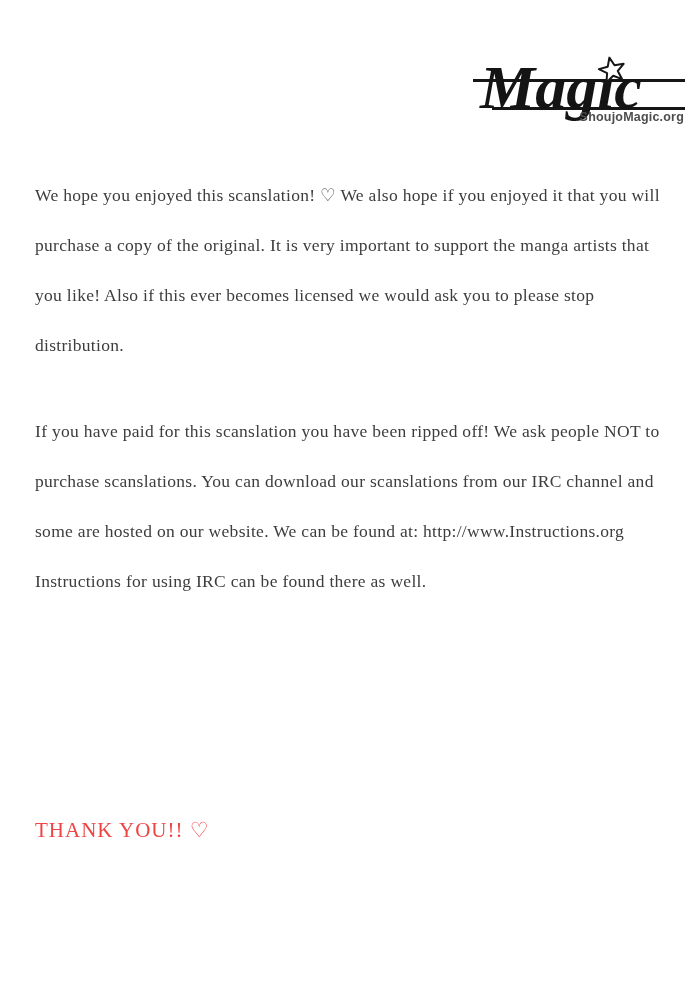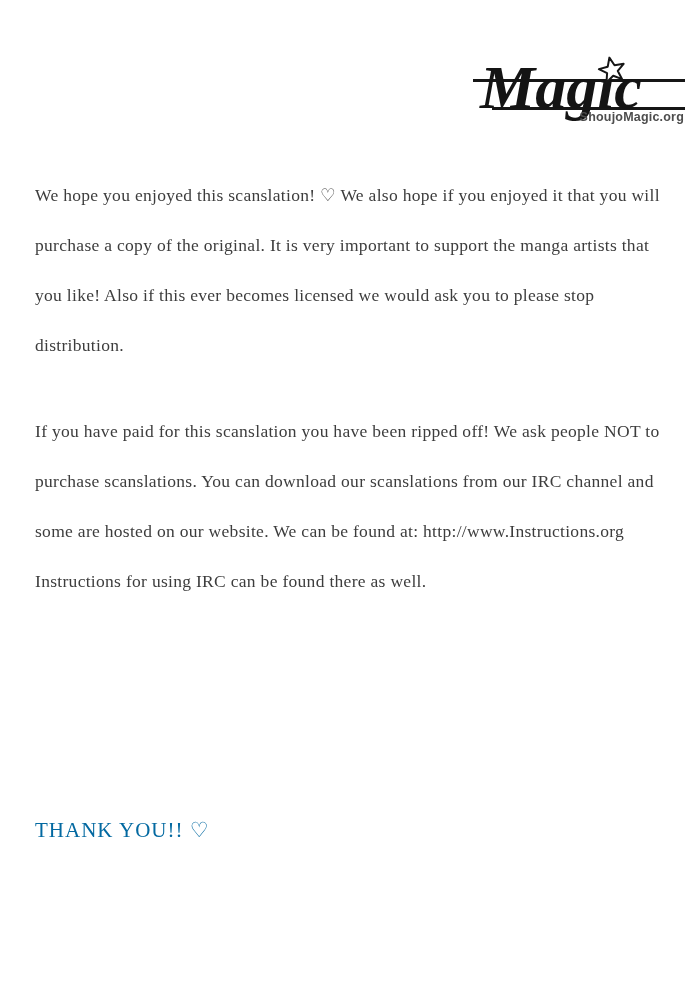--- a/index.html
+++ b/index.html
@@ -92,21 +92,21 @@
     color: #3d3d3d;
     margin: 0 0 36px 0;
   }
   .thankyou {
     position: absolute;
     top: 818px;
     left: 35px;
     font-family: cursive;
     font-size: 21px;
     letter-spacing: 1px;
-    color: #0369a1;
+    color: #ef4444;
   }
   .signature {
     position: absolute;
     top: 888px;
     left: 0;
     right: 0;
     text-align: center;
     font-family: cursive;
     font-size: 28px;
     font-weight: bold;

